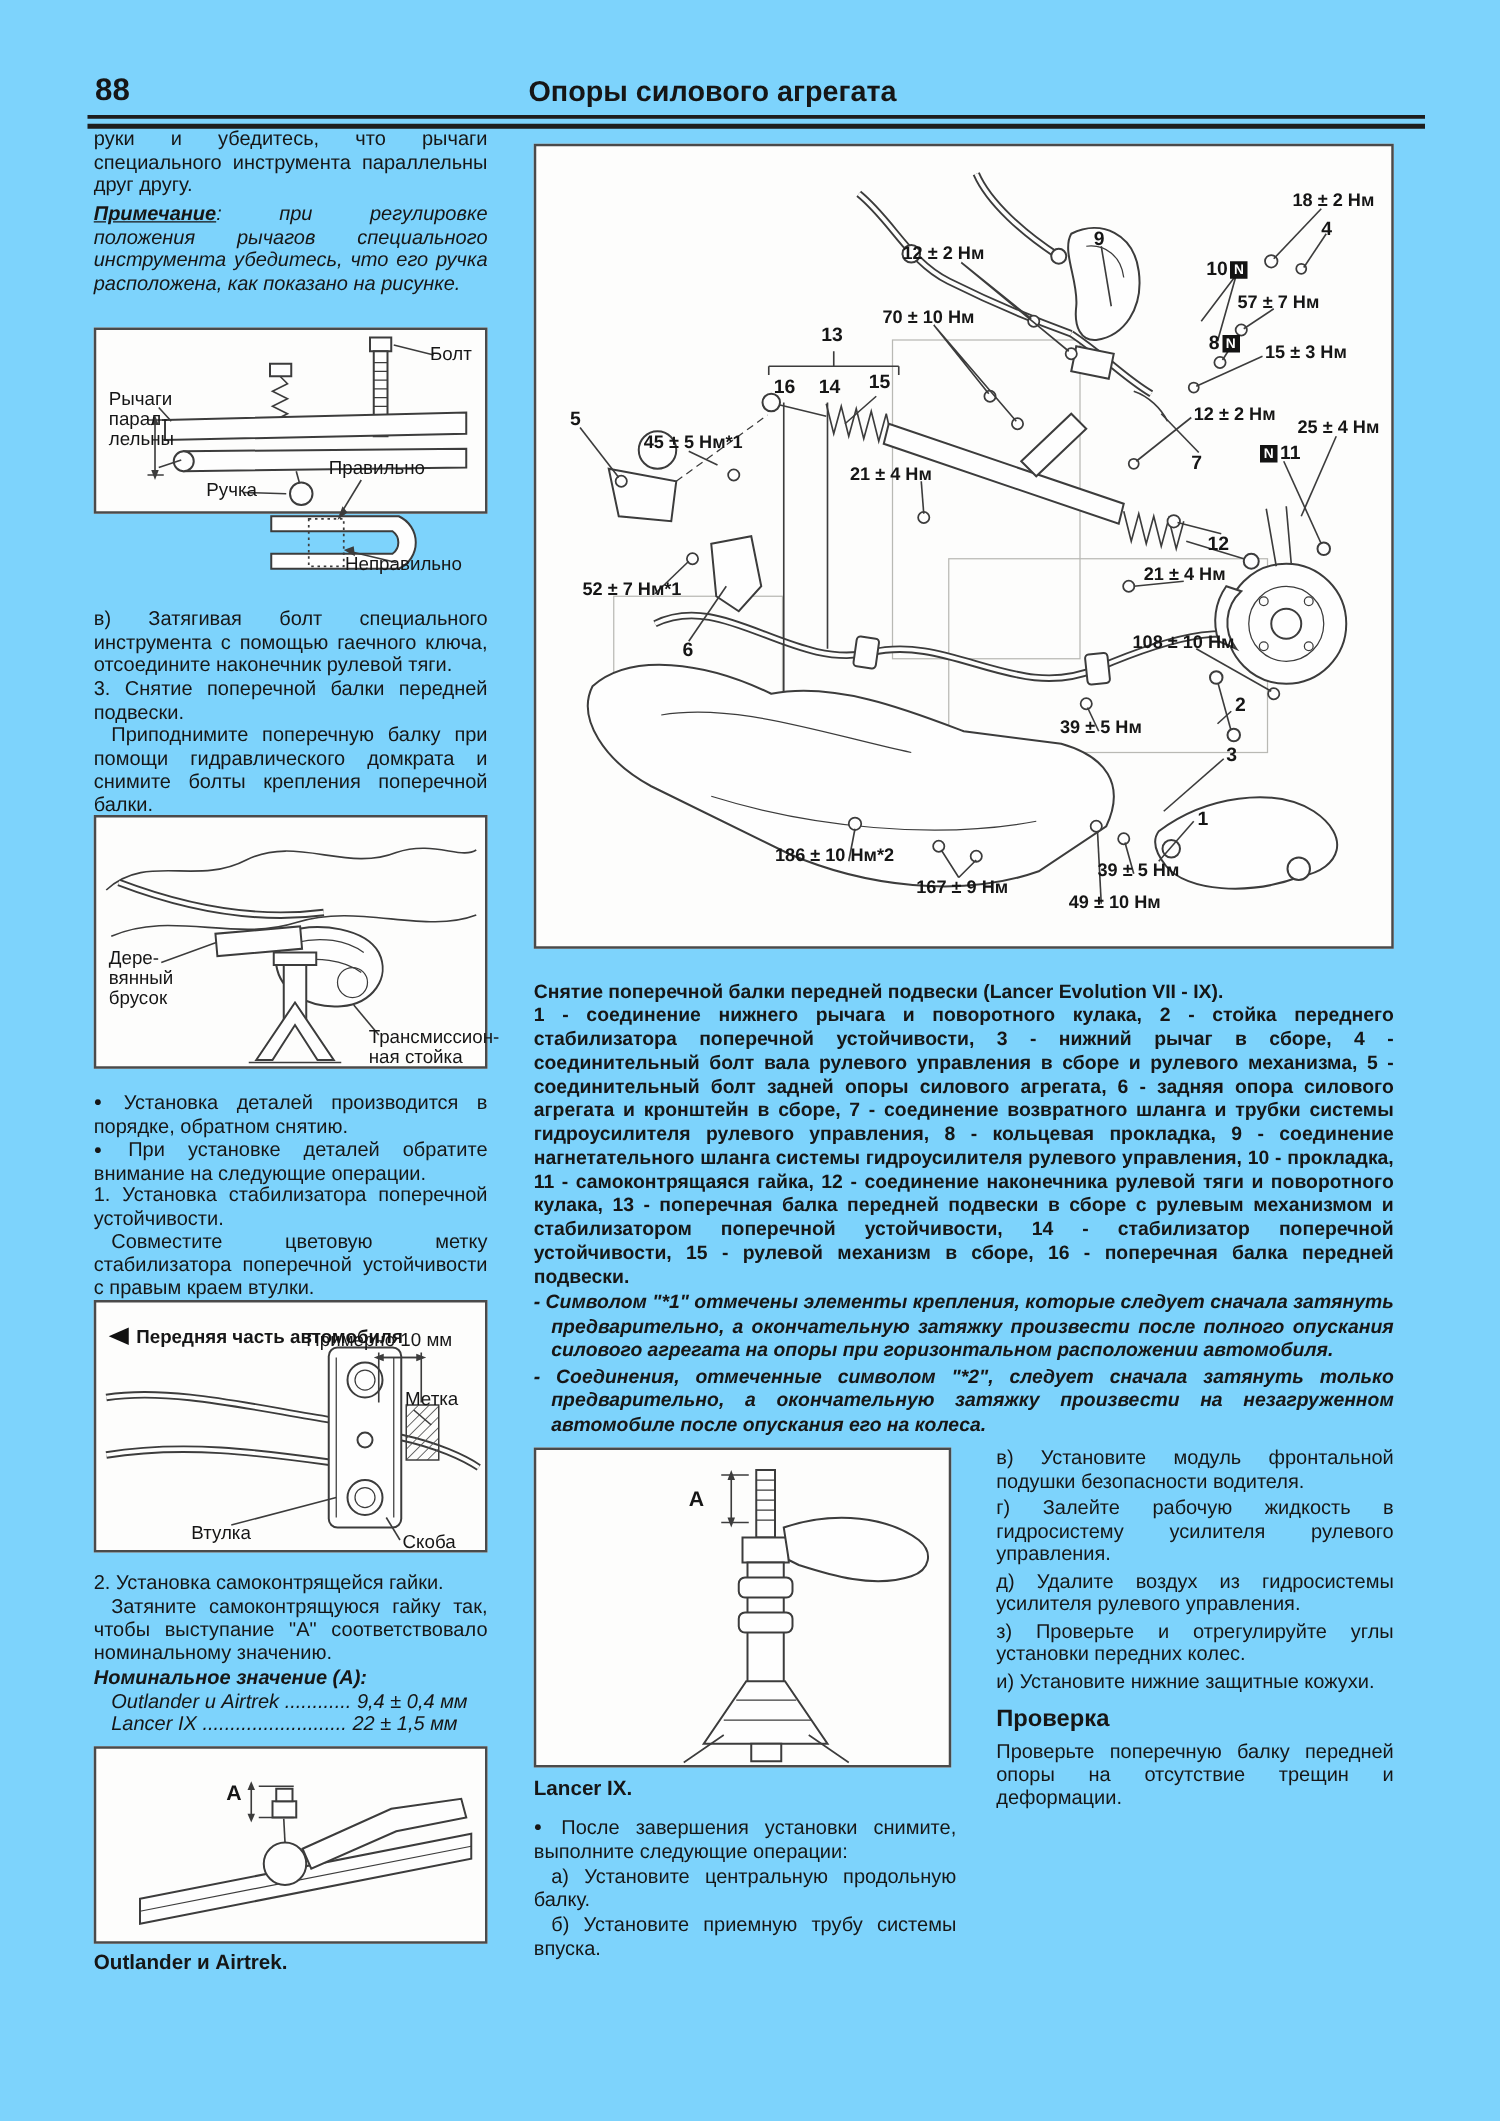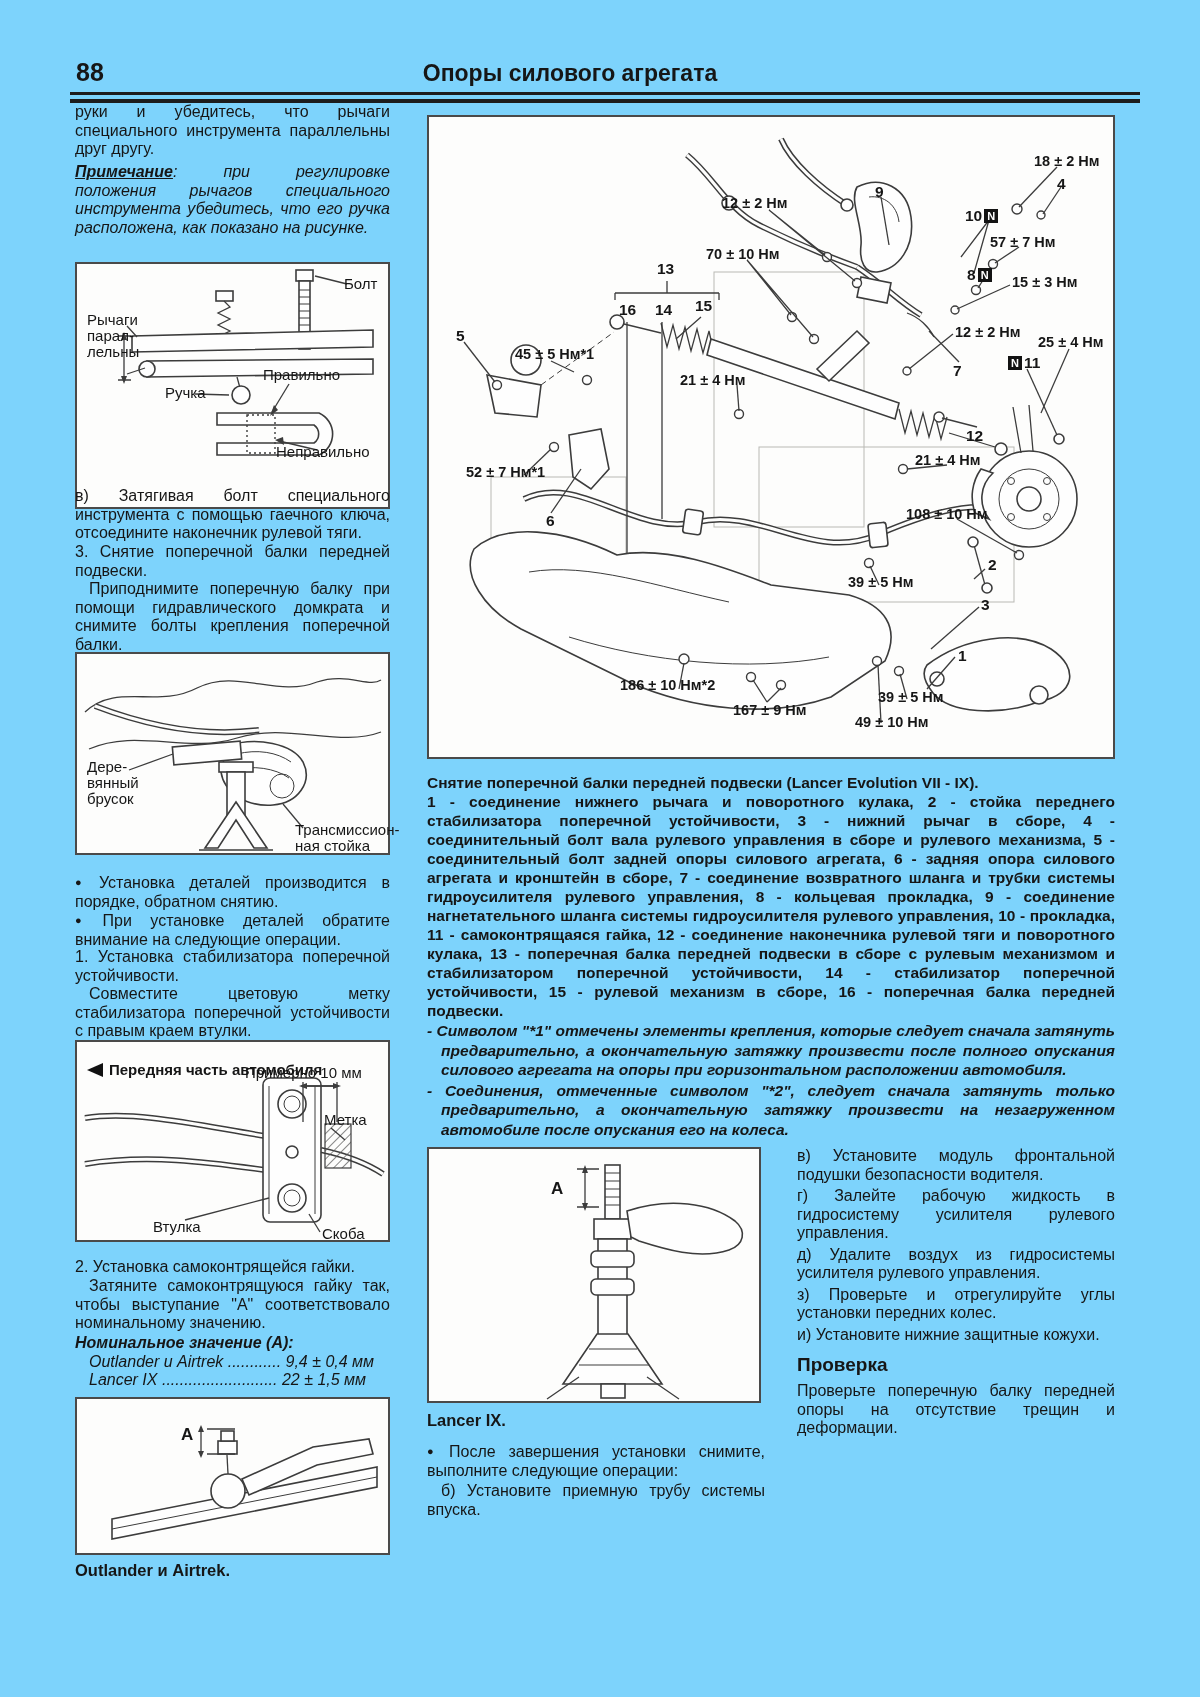--- a/index.html
+++ b/index.html
@@ -35,21 +35,21 @@
   .dash{fill:none;stroke:#3c3c3c;stroke-width:1;stroke-dasharray:6 4;}
   .dotted{fill:none;stroke:#3c3c3c;stroke-width:1.4;stroke-dasharray:2 3;}
   .arrow-left{display:inline-block;width:0;height:0;border-top:7px solid transparent;
               border-bottom:7px solid transparent;border-right:16px solid #111;margin-right:6px;vertical-align:-2px;}
   
   .dlabel{position:absolute;font-weight:bold;font-size:14.5px;white-space:nowrap;}
   .dnum{position:absolute;font-weight:bold;font-size:15.5px;white-space:nowrap;}
   .nbox{display:inline-block;background:#131313;color:#fff;width:14px;height:14px;line-height:14px;
         text-align:center;font-size:11px;font-weight:bold;margin:0 2px;vertical-align:1px;}
   
-  .cap-title{font-weight:bold;font-size:15.5px;line-height:19px;margin-top:14px;}
+  .cap-title{font-weight:bold;font-size:15.5px;line-height:19px;margin-top:25px;}
   .cap-body{font-weight:bold;font-size:15.5px;line-height:19px;text-align:justify;}
   .att-head{font-weight:bold;font-style:italic;font-size:15.5px;line-height:19.5px;margin-top:4px;}
   .att-item{font-weight:bold;font-style:italic;font-size:15.5px;line-height:19.5px;text-align:justify;
             padding-left:14px;text-indent:-14px;margin-top:1px;}
   .bottom-row{display:flex;margin-top:8px;}
   .sub-mid{width:338px;}
   .sub-right{width:318px;margin-left:32px;}
   .check-h{font-weight:bold;font-size:19px;margin:10px 0 6px 0;}
 </style>
 </head>
@@ -63,21 +63,21 @@
   <div class="rule2"></div>
 
   <div class="col-left">
 
     <div class="body-t" style="top:103px">руки и убедитесь, что рычаги специального инструмента параллельны друг другу.</div>
 
     <div class="body-t italic-t" style="top:163px">
       <span class="u bold">Примечание</span><span>: при регулировке положения рычагов специального инструмента убедитесь, что его ручка расположена, как показано на рисунке.</span>
     </div>
 
-    <div class="figbox" style="top:262px;height:247px">
+    <div class="figbox" style="top:262px;height:149px">
       <svg width="311" height="199" viewBox="0 0 311 199">
         <rect class="part" x="219" y="6" width="17" height="11"></rect>
         <rect class="part" x="222" y="17" width="11" height="68"></rect>
         <path class="thin2" d="M222,26 h11 M222,33 h11 M222,40 h11 M222,47 h11 M222,54 h11 M222,61 h11 M222,68 h11 M222,75 h11"></path>
         <rect class="part" x="139" y="27" width="17" height="10"></rect>
         <polyline class="lnk" points="147,37 153,43 141,49 153,55 141,61 153,67 141,73 149,79"></polyline>
         <polygon class="part" points="55,72 296,66 296,83 55,88"></polygon>
         <polygon class="part" points="70,97 296,95 296,110 70,113"></polygon>
         <circle class="part" cx="70" cy="105" r="8"></circle>
         <line class="lnk" x1="160" y1="113" x2="163" y2="124"></line>
@@ -385,20 +385,21 @@
             <path class="part" d="M198,62 C240,48 282,54 306,72 C318,82 315,96 300,101 C270,111 235,100 210,92 L202,88 Z"></path>
             <polygon class="part" points="168,185 199,185 233,235 134,235"></polygon>
             <path class="thin2" d="M160,200 L208,200 M150,216 L220,216"></path>
             <rect class="part" x="172" y="235" width="24" height="14"></rect>
             <path class="lnk" d="M118,250 L150,228 M250,250 L218,228"></path>
           </svg>
           <div class="fig-label bold" style="left:122px;top:32px;font-size:17px">A</div>
         </div>
         <div class="fig-cap" style="margin-top:8px">Lancer IX.</div>
         <div class="body-t bullet" style="margin-top:12px">После завершения установки снимите, выполните следующие операции:</div>
+        <div class="body-t ind" style="margin-top:2px">а) Установите центральную продольную балку.</div>
         <div class="body-t ind" style="margin-top:2px">б) Установите приемную трубу системы впуска.</div>
       </div>
 
       <div class="sub-right">
         <div class="body-t">в) Установите модуль фронтальной подушки безопасности водителя.</div>
         <div class="body-t" style="margin-top:3px">г) Залейте рабочую жидкость в гидросистему усилителя рулевого управления.</div>
         <div class="body-t" style="margin-top:3px">д) Удалите воздух из гидросистемы усилителя рулевого управления.</div>
         <div class="body-t" style="margin-top:3px">з) Проверьте и отрегулируйте углы установки передних колес.</div>
         <div class="body-t" style="margin-top:3px">и) Установите нижние защитные кожухи.</div>
         <div class="check-h">Проверка</div>

